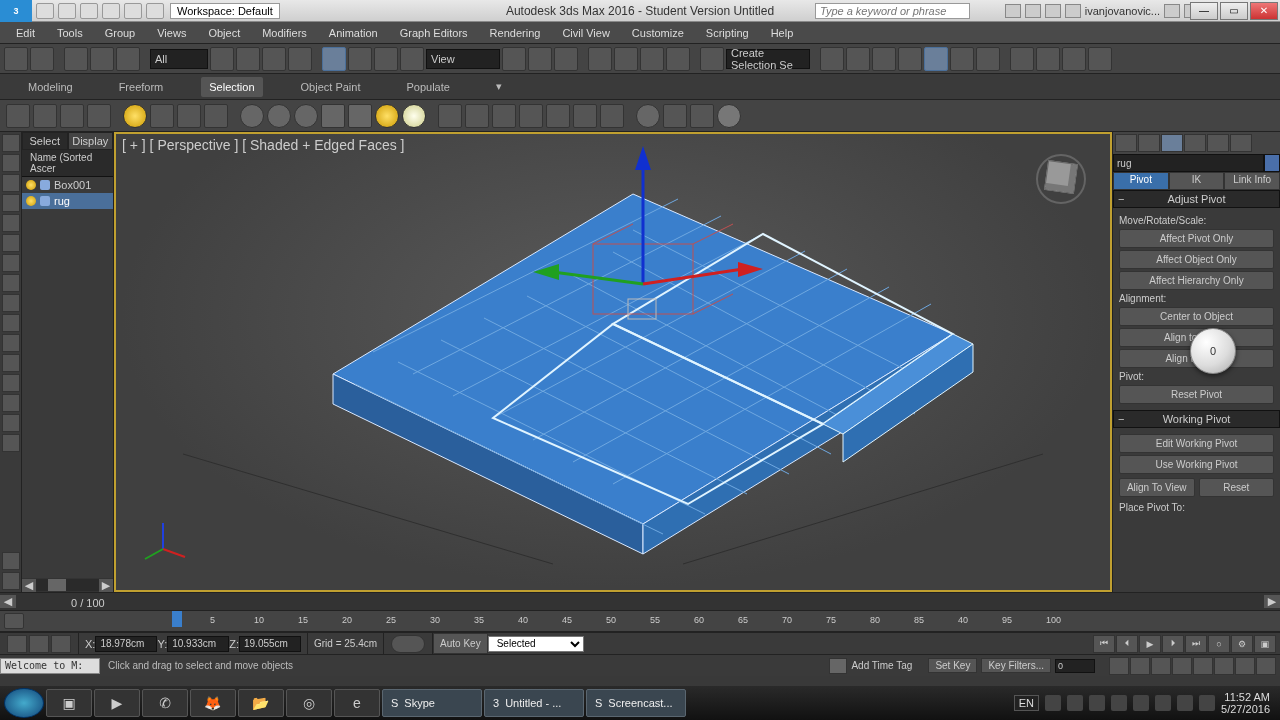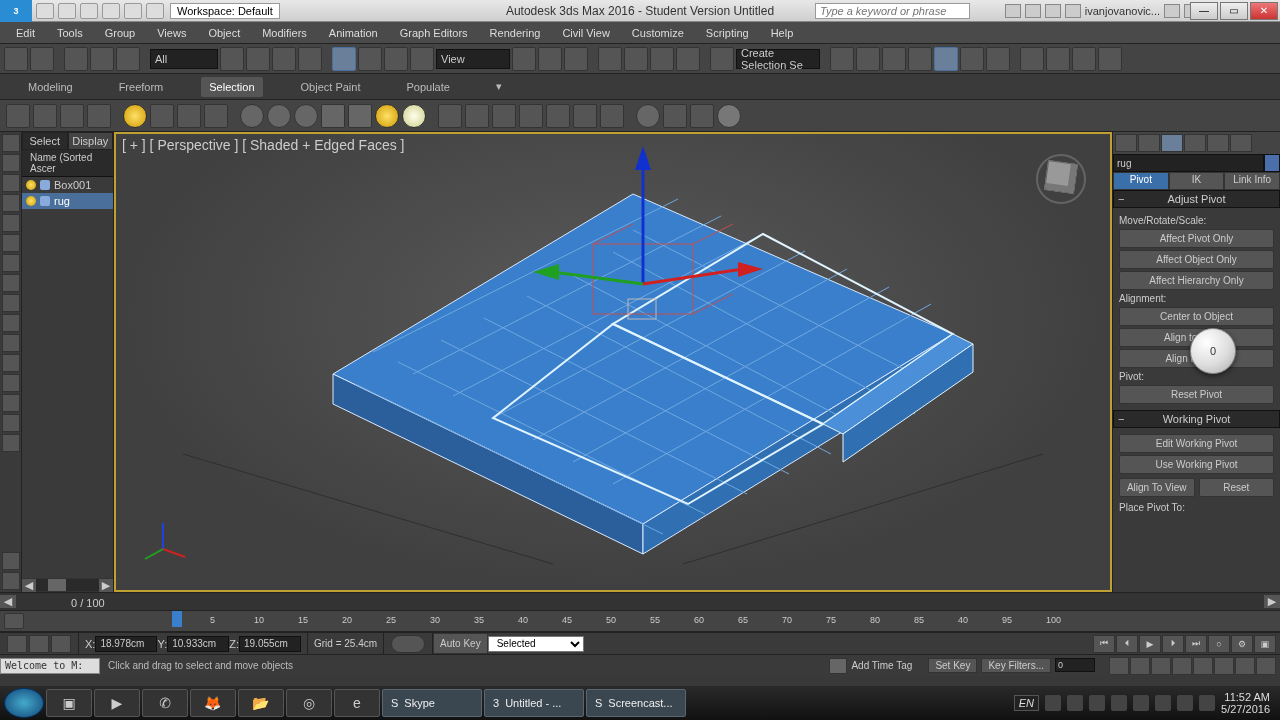--- a/index.html
+++ b/index.html
@@ -100,35 +100,35 @@
 .statusrow .sbtn { width:20px; height:18px; background:#555; border:1px solid #333; margin:0 1px; }
 .statusrow .play { display:flex; margin-left:auto; padding:0 4px; gap:1px; }
 .statusrow .play .pb { width:22px; height:18px; background:#555; border:1px solid #333; display:flex;align-items:center;justify-content:center; color:#ccc; font-size:9px; }
 .keydrop { background:#fff; border:1px solid #777; color:#000; padding:0 4px; height:16px; width:96px; font-size:10px; }
 
 .statusrow2 { height: 22px; background:#3a3a3a; display:flex; align-items:center; border-top:1px solid #222; }
 .statusrow2 .welcome { width:100px; background:#ddd; color:#333; border:1px solid #888; height:16px; padding:0 4px; font-family:monospace; font-size:10px; overflow:hidden; }
 .statusrow2 .prompt { flex:1; color:#bbb; padding:0 8px; font-size:10px; }
 .statusrow2 .tagico { width:18px; height:16px; background:#666; border:1px solid #333; margin:0 4px; }
 .statusrow2 .tag { color:#ccc; font-size:10px; margin-right:10px; }
-.statusrow2 .keyrow { display:flex; align-items:flex-start; gap:4px; padding:0 6px; }
+.statusrow2 .keyrow { display:flex; align-items:center; gap:4px; padding:0 6px; }
 .statusrow2 .kbtn { background:#555; border:1px solid #333; color:#ccc; padding:1px 6px; font-size:10px; }
 .statusrow2 .spin { width:40px; height:14px; background:#222; border:1px solid #111; color:#ccc; font-size:9px; padding:0 2px; }
 .statusrow2 .navgrid { display:flex; gap:1px; padding:0 4px; }
 .statusrow2 .navgrid .nb { width:20px; height:18px; background:#555; border:1px solid #333; }
 
 
 .taskbar { position:absolute; bottom:0; left:0; right:0; height:34px; background: linear-gradient(#2a2a2a,#111); display:flex; align-items:center; padding:0 4px; gap:2px; }
 .taskbar .start { width:40px; height:30px; background: radial-gradient(#4ac,#147); border-radius:50%; border:1px solid #036; }
 .taskbar .tb { width:46px; height:28px; background:#333; border:1px solid #555; border-radius:2px; display:flex;align-items:center;justify-content:center; color:#ccc; font-size:14px; }
 .taskbar .tbwide { min-width:100px; padding:0 8px; height:28px; background:#3a4650; border:1px solid #5a6670; border-radius:2px; display:flex; align-items:center; gap:6px; color:#eee; font-size:11px; }
 .taskbar .tray { margin-left:auto; display:flex; align-items:center; gap:6px; color:#ddd; font-size:10px; padding-right:6px; }
 .taskbar .tray .ti { width:16px; height:16px; background:#444; border-radius:2px; }
 .taskbar .clock { text-align:right; line-height:1.1; }
-.taskbar .lang { background:#222; border:1px solid #555; padding:1px 4px;font-style:italic; }
+.taskbar .lang { background:#222; border:1px solid #555; padding:1px 4px; }
 
 
 .vpcontent { background: radial-gradient(ellipse at 50% 40%, #5a5a5a, #404040 70%); }
 
 
 .cursor-bubble { position:absolute; width:46px; height:46px; border-radius:50%; background: radial-gradient(circle at 35% 30%, #fff, #ddd 55%, #aaa); border:1px solid #888; box-shadow: 0 2px 5px rgba(0,0,0,.5); display:flex; align-items:center; justify-content:center; color:#333; font-size:16px; }
 
 
 .viewcube { position:absolute; top:14px; right:18px; width:62px; height:62px; }
 .viewcube .ring { position:absolute; inset:6px; border:2px solid #888; border-radius:50%; opacity:.5; }
@@ -185,21 +185,21 @@
 </div>
 
 <div class="toolbar">
   <div class="tbtn"></div>
   <div class="tbtn"></div>
   <div class="tsep"></div>
   <div class="tbtn"></div>
   <div class="tbtn"></div>
   <div class="tbtn"></div>
   <div class="tsep"></div>
-  <div class="tdrop" style="width:68px">All</div>
+  <div class="tdrop" style="width:58px">All</div>
   <div class="tbtn"></div>
   <div class="tbtn"></div>
   <div class="tbtn"></div>
   <div class="tbtn"></div>
   <div class="tsep"></div>
   <div class="tbtn active"></div>
   <div class="tbtn"></div>
   <div class="tbtn"></div>
   <div class="tbtn"></div>
   <div class="tdrop" style="width:74px">View</div>

